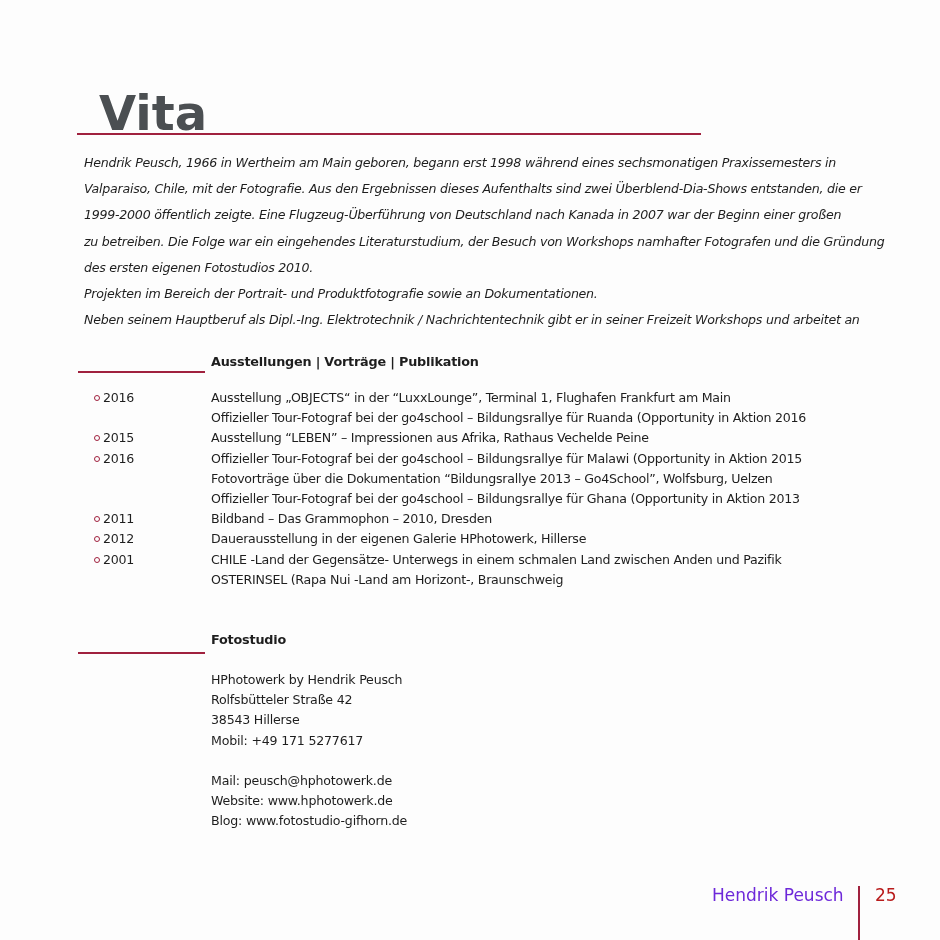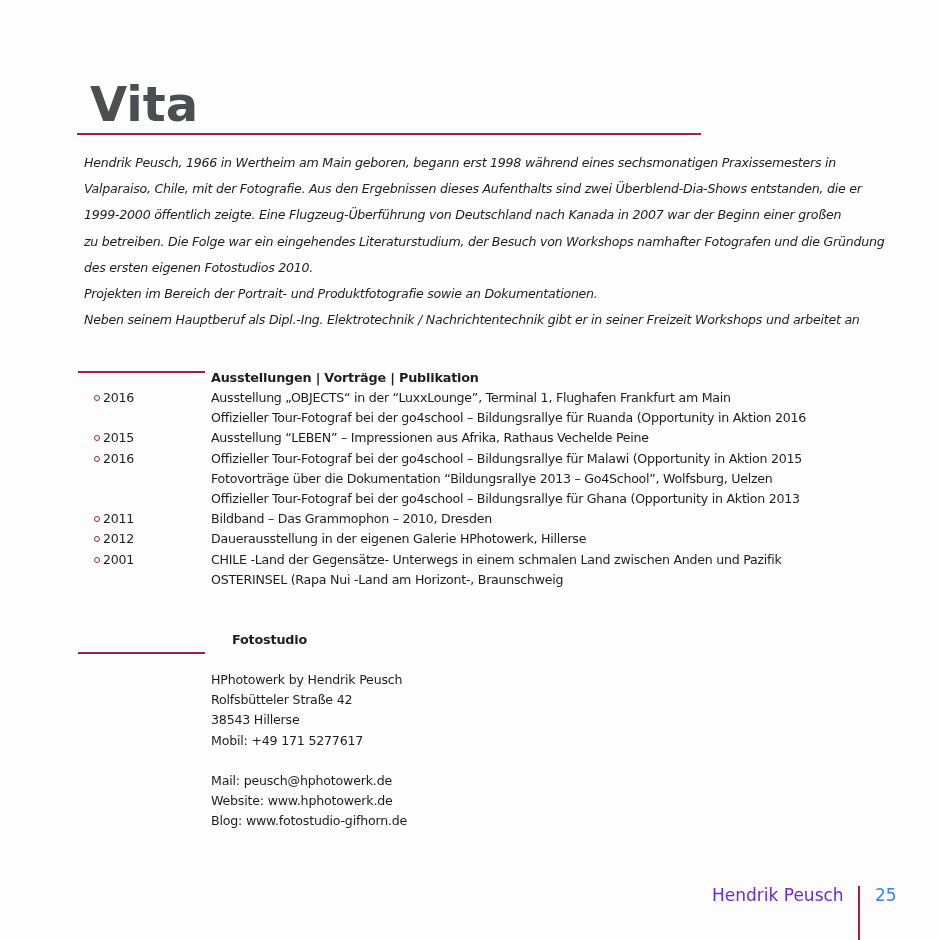--- a/index.html
+++ b/index.html
@@ -2,21 +2,21 @@
 <html><head>
   <meta charset="utf-8">
   <style>
     html, body { margin: 0; padding: 0; }
     body {
       width: 940px; height: 940px; background: #fdfdfd; position: relative;
       overflow: hidden; font-family: "DejaVu Sans", "Liberation Sans", sans-serif;
       color: #1e1e1e;
     }
     .title {
-      position: absolute; left: 86px; top: 70px; margin: 4px;
+      position: absolute; left: 86px; top: 70px; margin: 13px;
       font-size: 48px; font-weight: bold; color: #4b4f52; line-height: 60px;
       letter-spacing: 0px;
     }
     .title-rule {
       position: absolute; left: 77px; top: 133px; width: 624px; height: 2px; background: #a0213e;
     }
     .intro {
       position: absolute; left: 78px; top: 147px; width: 800px;
       font-size: 12.6px; line-height: 20.2px; letter-spacing: -0.25px; word-spacing: 0px;
     }
@@ -32,39 +32,39 @@
     .entry .bullet {
       position: absolute; left: 94px; top: 7px; width: 4px; height: 4px; border: 1.5px solid #a0213e;
       border-radius: 50%; background: #fdfdfd;
     }
     .entry .year { position: absolute; left: 103px; top: 0; }
     .entry .desc { position: absolute; left: 211px; top: 0; white-space: nowrap; }
     .contact { position: absolute; left: 211px; top: 670px; font-size: 12.6px; line-height: 20.2px; letter-spacing: -0.2px; }
     .contact div { height: 20.2px; white-space: nowrap; }
     .footer-name { position: absolute; left: 712px; top: 883px; font-size: 17px; color: #6d28d9; line-height: 24px; }
     .footer-rule { position: absolute; left: 858px; top: 886px; width: 2px; height: 54px; background: #a0213e; }
-    .footer-page { position: absolute; left: 875px; top: 883px; font-size: 17px; color: #3b82f6; line-height: 24px; }
+    .footer-page { position: absolute; left: 875px; top: 883px; font-size: 17px; color: #b91c1c; line-height: 24px; }
   </style>
 </head>
 <body>
 
 <h1 class="title">Vita</h1>
 <div class="title-rule"></div>
 
 <div class="intro">
   <p>Hendrik Peusch, 1966 in Wertheim am Main geboren, begann erst 1998 während eines sechsmonatigen Praxissemesters in</p>
   <p>Valparaiso, Chile, mit der Fotografie. Aus den Ergebnissen dieses Aufenthalts sind zwei Überblend-Dia-Shows entstanden, die er</p>
   <p>1999-2000 öffentlich zeigte. Eine Flugzeug-Überführung von Deutschland nach Kanada in 2007 war der Beginn einer großen</p>
   <p>zu betreiben. Die Folge war ein eingehendes Literaturstudium, der Besuch von Workshops namhafter Fotografen und die Gründung</p>
   <p>des ersten eigenen Fotostudios 2010.</p>
   <p>Projekten im Bereich der Portrait- und Produktfotografie sowie an Dokumentationen.</p>
   <p>Neben seinem Hauptberuf als Dipl.-Ing. Elektrotechnik / Nachrichtentechnik gibt er in seiner Freizeit Workshops und arbeitet an</p>
 </div>
 
-<div class="section-head" style="top:368px;">Ausstellungen | Vorträge | Publikation</div>
+<div class="section-head" style="top:352px;">Ausstellungen | Vorträge | Publikation</div>
 <div class="section-rule" style="top:371px;"></div>
 
 <div class="entries">
   <div class="entry">
     <span class="bullet"></span>
     <span class="year">2016</span>
     <span class="desc">Ausstellung „OBJECTS“ in der “LuxxLounge”, Terminal 1, Flughafen Frankfurt am Main</span>
   </div>
   <div class="entry">
     <span class="desc">Offizieller Tour-Fotograf bei der go4school – Bildungsrallye für Ruanda (Opportunity in Aktion 2016</span>
@@ -98,21 +98,21 @@
   <div class="entry">
     <span class="bullet"></span>
     <span class="year">2001</span>
     <span class="desc">CHILE -Land der Gegensätze- Unterwegs in einem schmalen Land zwischen Anden und Pazifik</span>
   </div>
   <div class="entry">
     <span class="desc">OSTERINSEL (Rapa Nui -Land am Horizont-, Braunschweig</span>
   </div>
 </div>
 
-<div class="section-head" style="top:630px;margin-left:21px;">Fotostudio</div>
+<div class="section-head" style="top:630px;">Fotostudio</div>
 <div class="section-rule" style="top:652px;"></div>
 
 <div class="contact">
   <div>HPhotowerk by Hendrik Peusch</div>
   <div>Rolfsbütteler Straße 42</div>
   <div>38543 Hillerse</div>
   <div>Mobil: +49 171 5277617</div>
   <div></div>
   <div>Mail: peusch@hphotowerk.de</div>
   <div>Website: www.hphotowerk.de</div>

